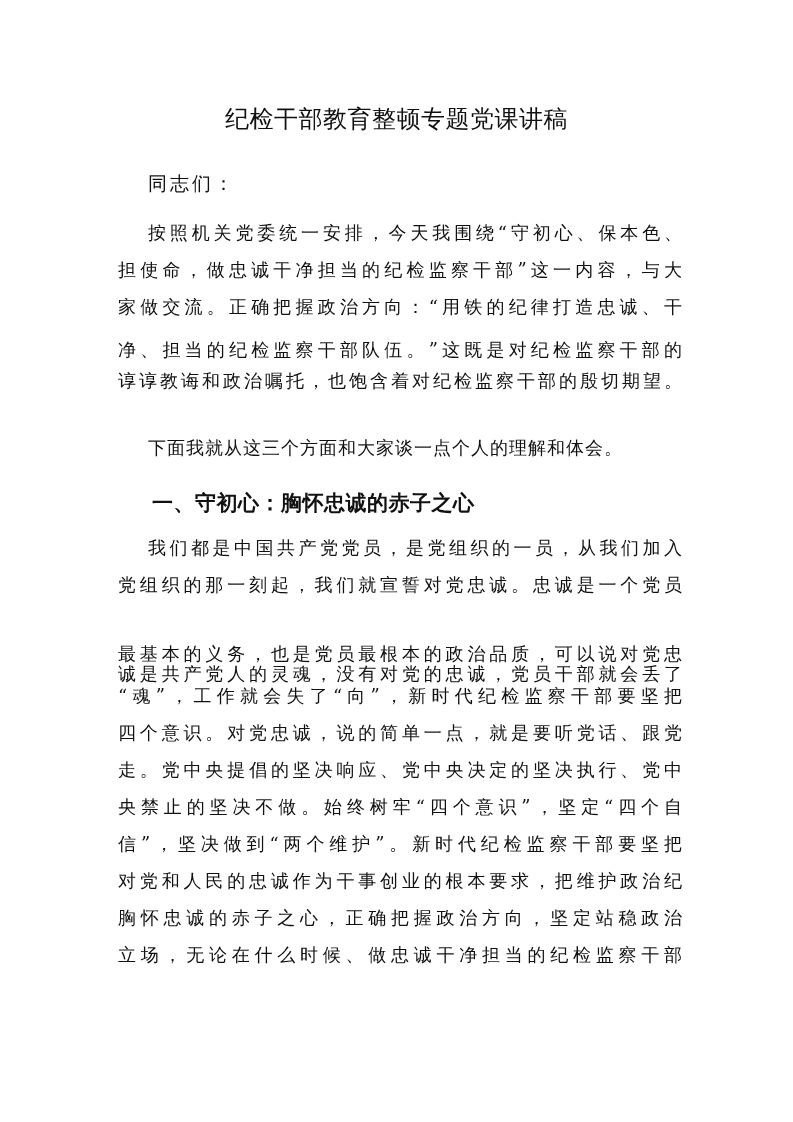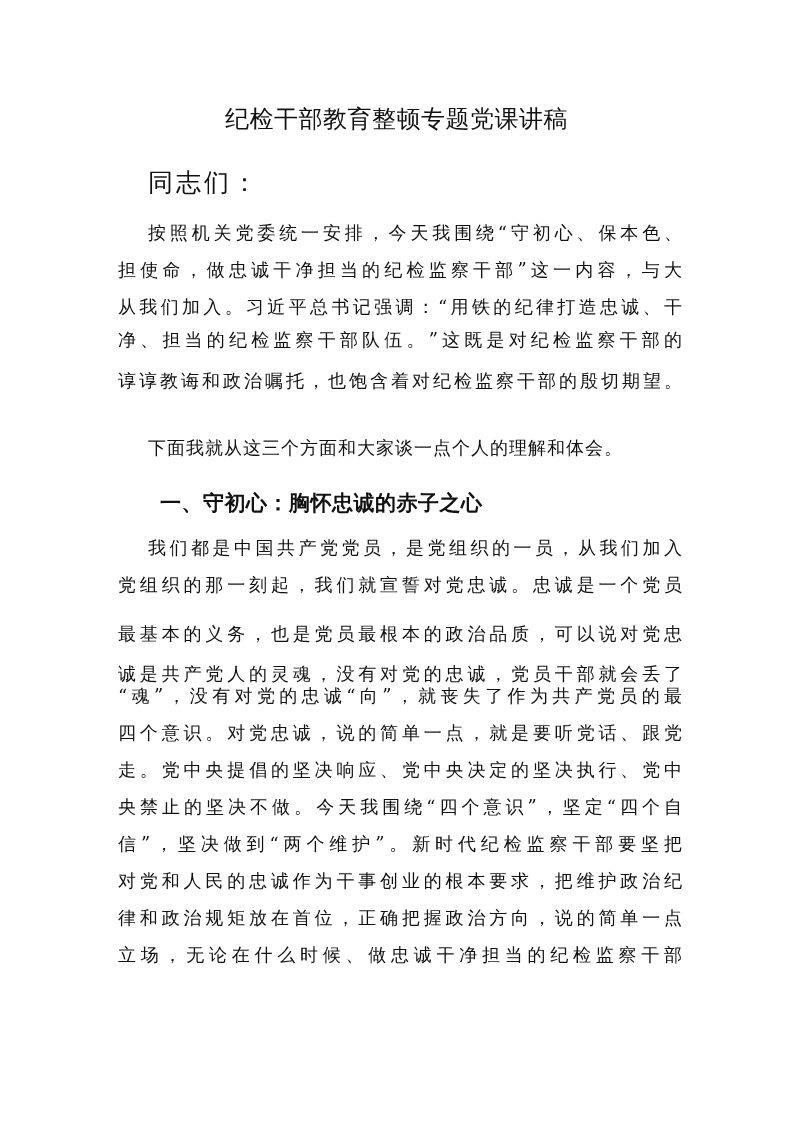--- a/index.html
+++ b/index.html
@@ -1,56 +1,56 @@
 <!DOCTYPE html>
 <html><head>
 <meta charset="utf-8">
 <style>
   html, body { margin: 0; padding: 0; background: #ffffff; }
   body { width: 793px; height: 1122px; position: relative; overflow: hidden;
          font-family: "DejaVu Serif", "Liberation Serif", serif; color: #111111; }
   .page { position: absolute; left: 0; top: 0; width: 793px; height: 1122px; background: #ffffff; }
   .title { position: absolute; left: 0; width: 793px; top: 101px; text-align: center;
            font-size: 24px; line-height: 36px; letter-spacing: 0.5px; }
-  .salutation { position: absolute; left: 148px; top: 165px; font-size: 25px; line-height: 36px; letter-spacing: 3px; }
+  .salutation { position: absolute; left: 148px; top: 165px; font-size: 19px; line-height: 36px; letter-spacing: 3px; }
   .line { position: absolute; left: 118px; width: 565px; font-size: 18px; line-height: 36px;
           white-space: nowrap; text-align: justify; text-align-last: justify; letter-spacing: 1px; }
   .line.indent { left: 148px; width: 535px; }
   .line.last { text-align-last: left; }
-  .heading { position: absolute; left: 160px; top: 485px; font-size: 21px; line-height: 36px;
+  .heading { position: absolute; left: 152px; top: 485px; font-size: 21px; line-height: 36px;
              font-weight: bold; font-family: "DejaVu Sans", "Liberation Sans", sans-serif; letter-spacing: 0.5px; }
 </style>
 </head>
 <body>
 
 <div class="page">
   <div class="title">纪检干部教育整顿专题党课讲稿</div>
   <div class="salutation">同志们：</div>
 
   <div>
     <div class="line indent" style="top:215px">按照机关党委统一安排，今天我围绕“守初心、保本色、</div>
     <div class="line" style="top:252px">担使命，做忠诚干净担当的纪检监察干部”这一内容，与大</div>
-    <div class="line" style="top:289px">从我们加入。习近平总书记强调：“用铁的纪律打造忠诚、干</div>
-    <div class="line" style="top:322px">净、担当的纪检监察干部队伍。”这既是对纪检监察干部的</div>
+    <div class="line" style="top:289px">家做交流。正确把握政治方向：“用铁的纪律打造忠诚、干</div>
+    <div class="line" style="top:332px">净、担当的纪检监察干部队伍。”这既是对纪检监察干部的</div>
     <div class="line" style="top:363px">谆谆教诲和政治嘱托，也饱含着对纪检监察干部的殷切期望。</div>
   </div>
 
   <div>
     <div class="line indent last" style="top:430px">下面我就从这三个方面和大家谈一点个人的理解和体会。</div>
   </div>
 
   <div class="heading">一、守初心：胸怀忠诚的赤子之心</div>
 
   <div>
     <div class="line indent" style="top:530px">我们都是中国共产党党员，是党组织的一员，从我们加入</div>
     <div class="line" style="top:567px">党组织的那一刻起，我们就宣誓对党忠诚。忠诚是一个党员</div>
-    <div class="line" style="top:616px">最基本的义务，也是党员最根本的政治品质，可以说对党忠</div>
+    <div class="line" style="top:636px">最基本的义务，也是党员最根本的政治品质，可以说对党忠</div>
     <div class="line" style="top:656px">诚是共产党人的灵魂，没有对党的忠诚，党员干部就会丢了</div>
-    <div class="line" style="top:678px">“魂”，没有对党的忠诚“向”，就丧失了作为共产党员的最</div>
+    <div class="line" style="top:678px">“魂”，工作就会失了“向”，新时代纪检监察干部要坚把</div>
     <div class="line" style="top:715px">四个意识。对党忠诚，说的简单一点，就是要听党话、跟党</div>
     <div class="line" style="top:752px">走。党中央提倡的坚决响应、党中央决定的坚决执行、党中</div>
-    <div class="line" style="top:789px">央禁止的坚决不做。今天我围绕“四个意识”，坚定“四个自</div>
+    <div class="line" style="top:789px">央禁止的坚决不做。始终树牢“四个意识”，坚定“四个自</div>
     <div class="line" style="top:826px">信”，坚决做到“两个维护”。新时代纪检监察干部要坚把</div>
     <div class="line" style="top:863px">对党和人民的忠诚作为干事创业的根本要求，把维护政治纪</div>
-    <div class="line" style="top:900px">律和政治规矩放在首位，正确把握政治方向，说的简单一点</div>
+    <div class="line" style="top:900px">胸怀忠诚的赤子之心，正确把握政治方向，坚定站稳政治</div>
     <div class="line" style="top:937px">立场，无论在什么时候、做忠诚干净担当的纪检监察干部</div>
   </div>
 </div>
 
 </body></html>

